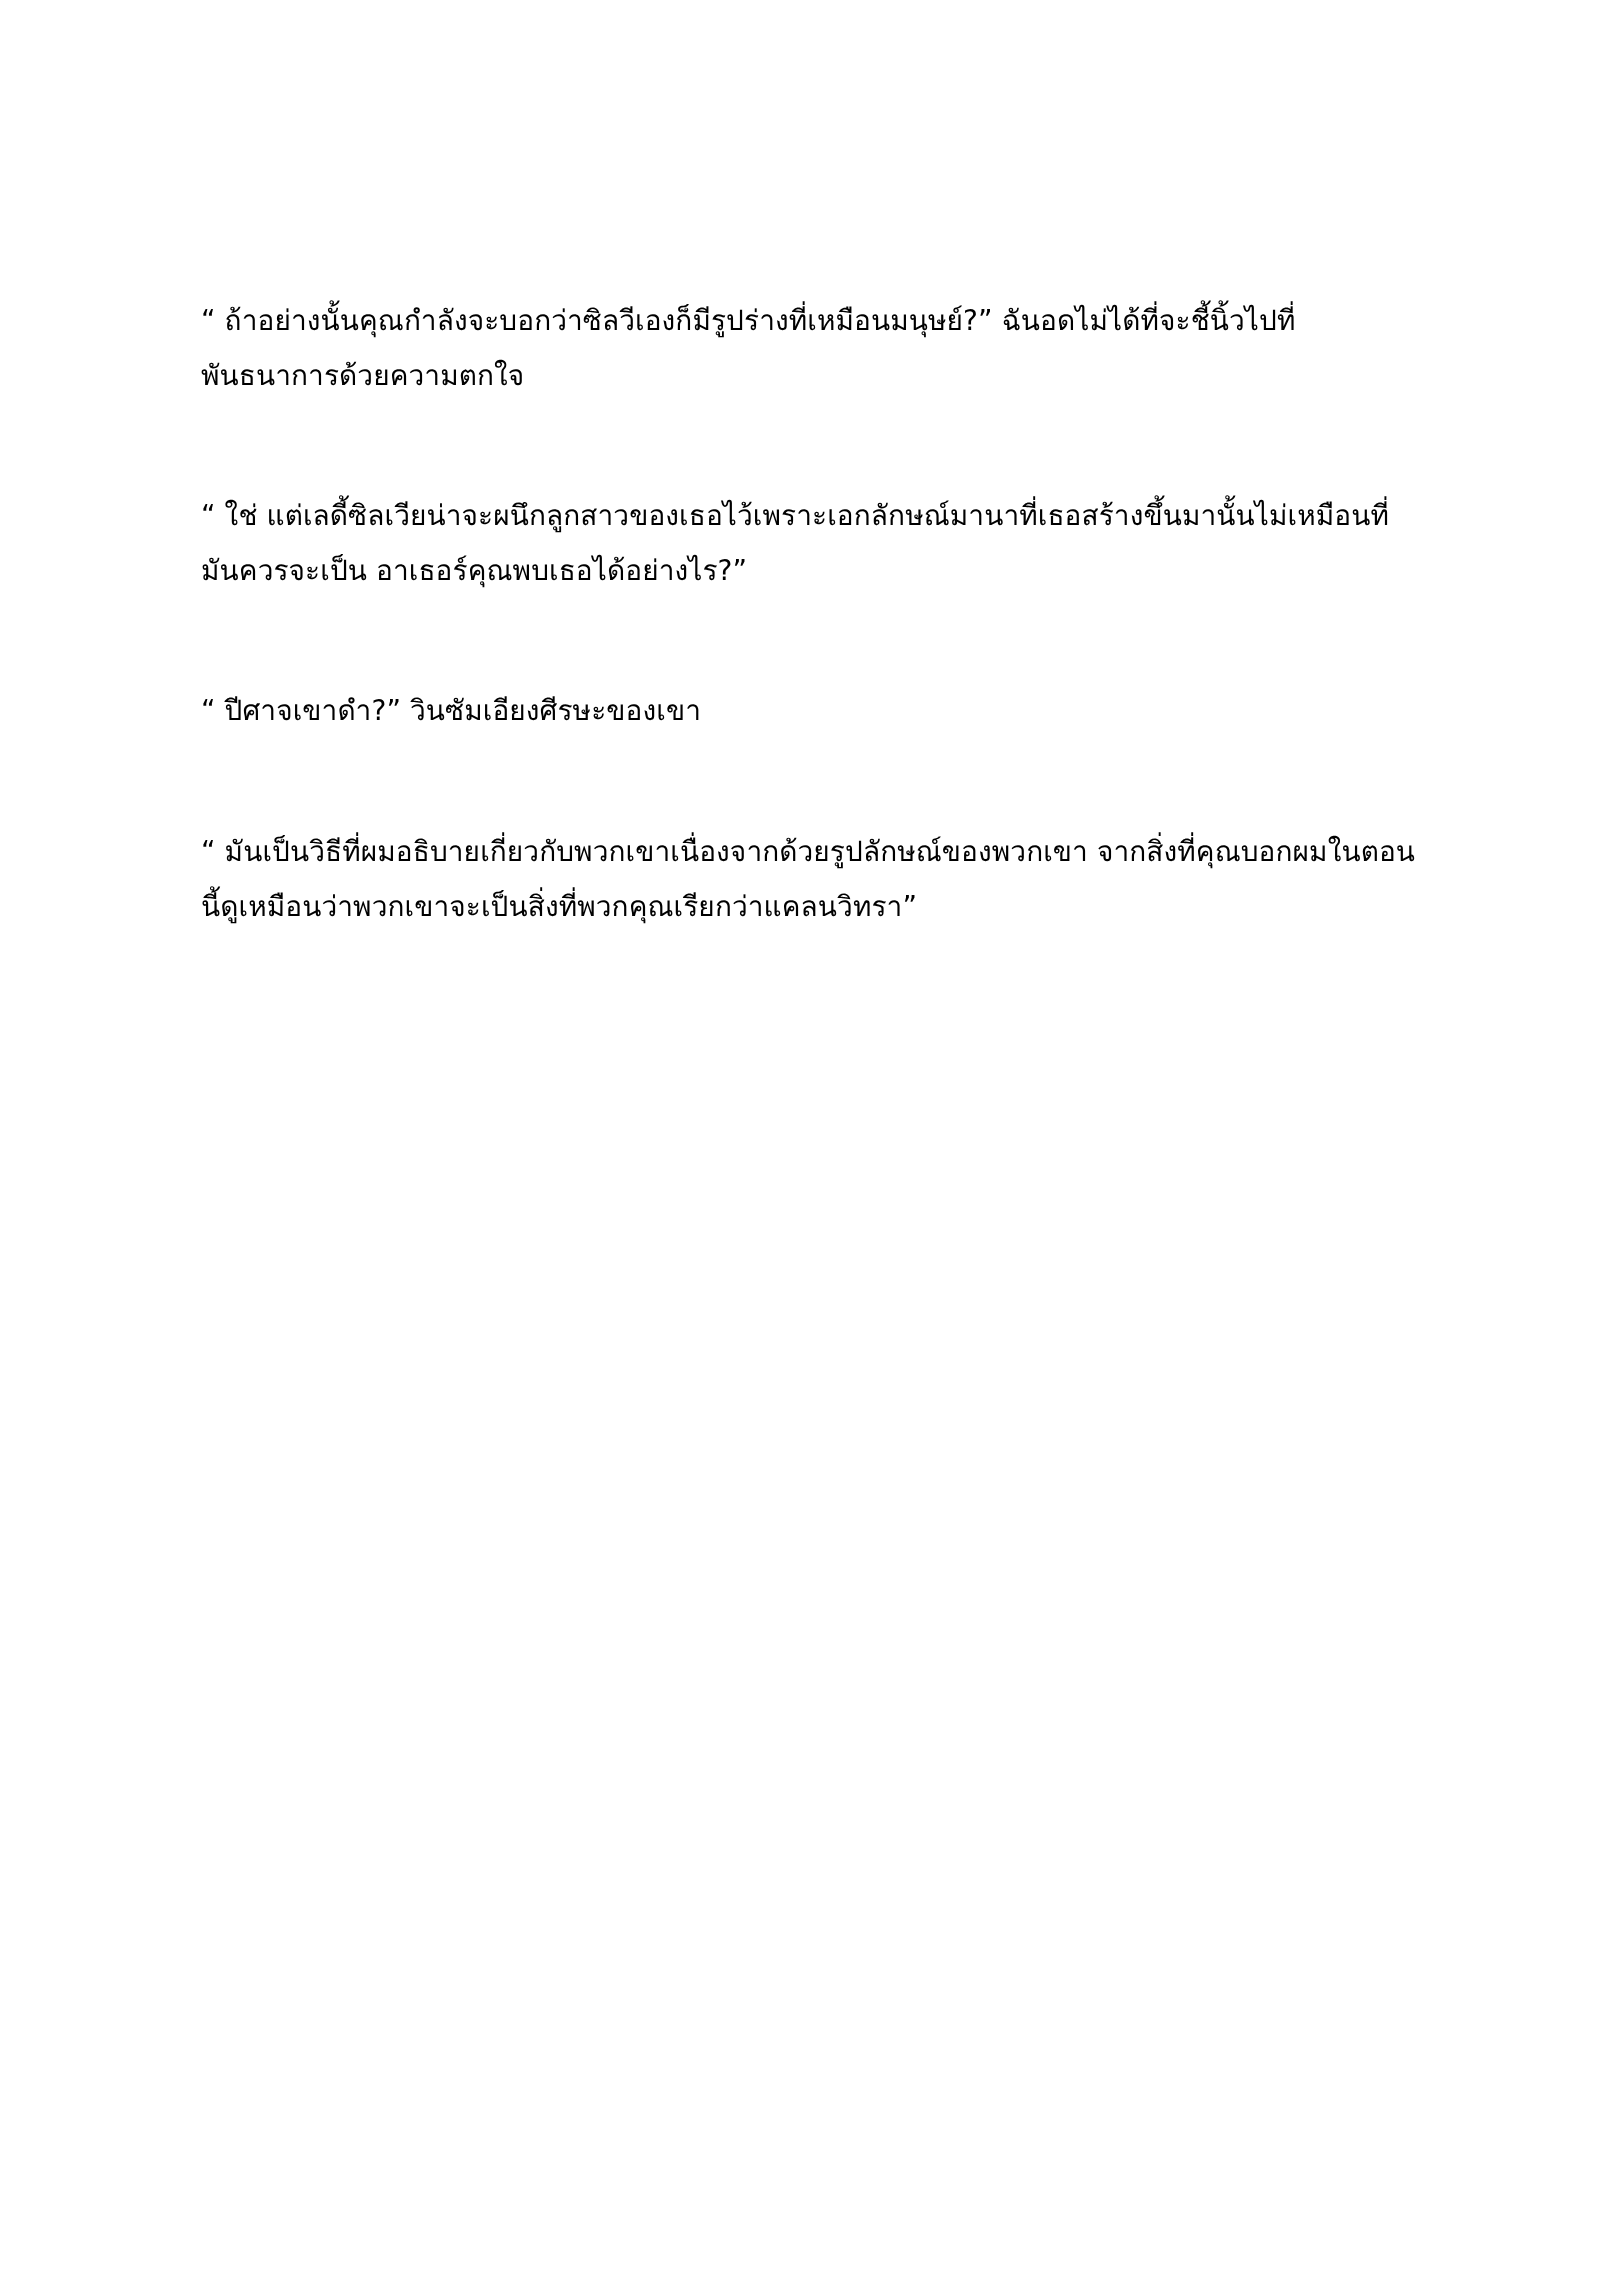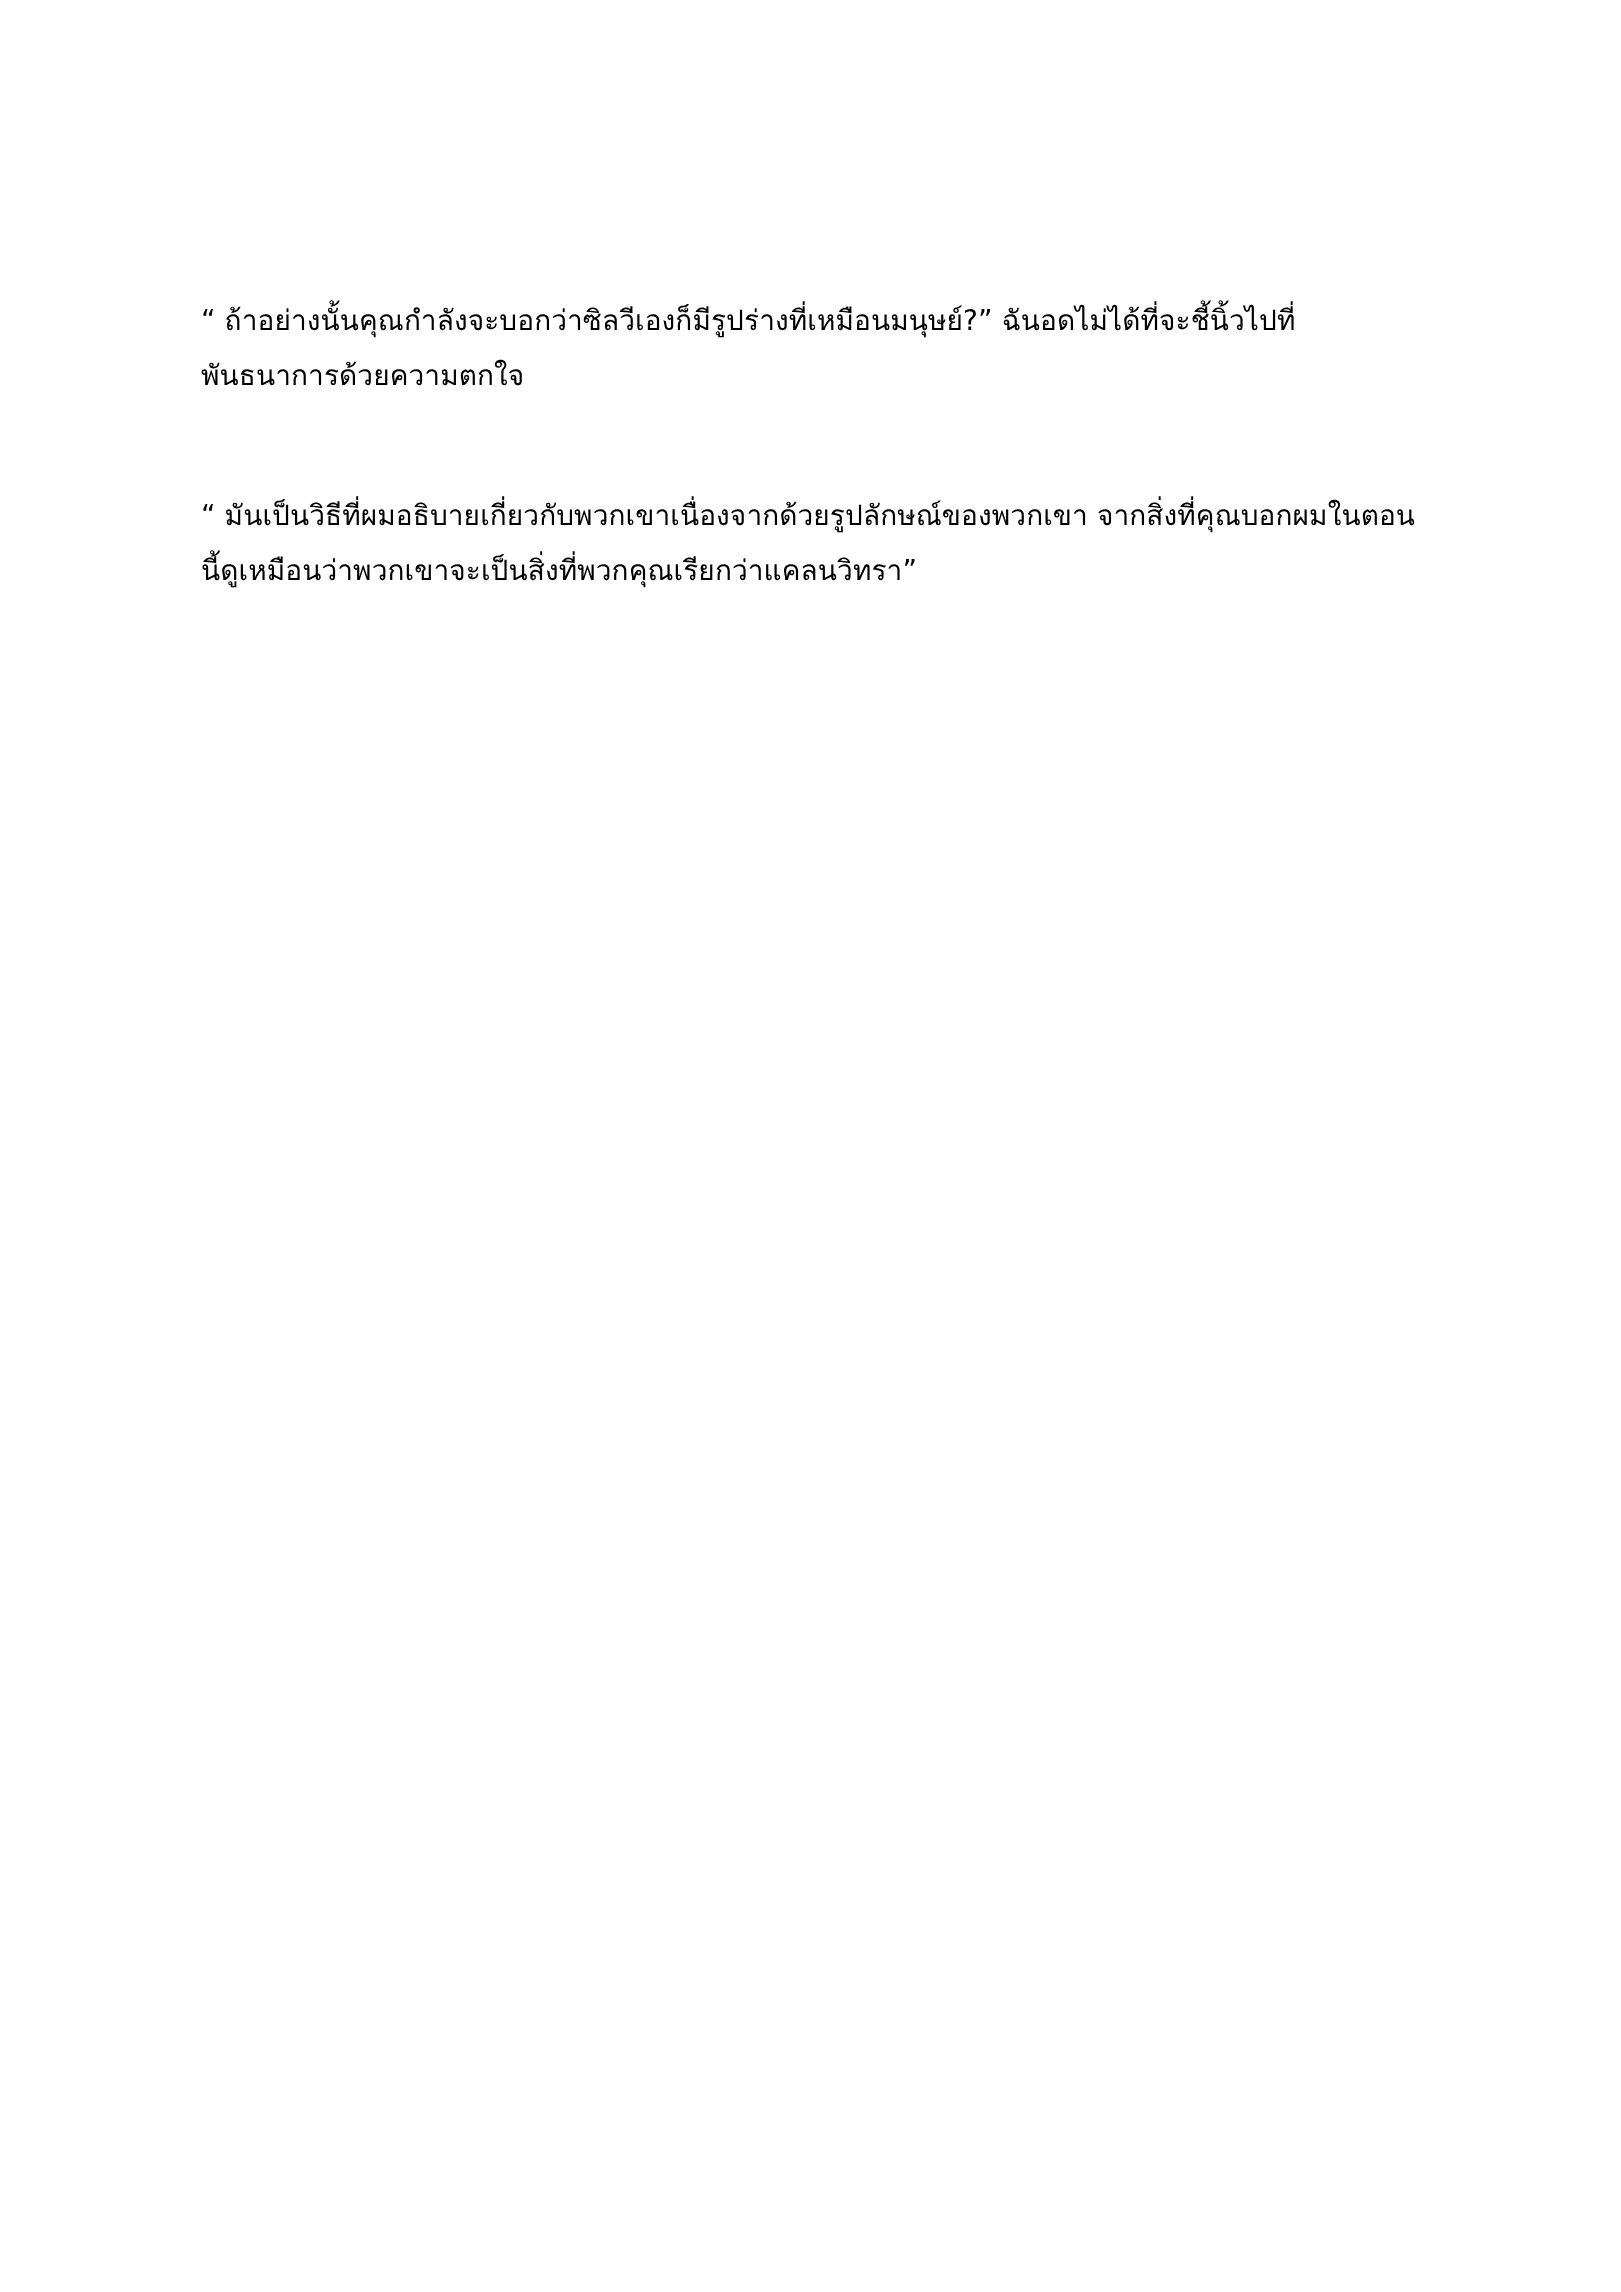--- a/index.html
+++ b/index.html
@@ -37,16 +37,18 @@
   .para:last-child {
     margin-bottom: 0;
   }
 </style>
 </head>
 <body>
 
 <div class="page">
   <div class="doc-body">
     <p class="para">“ ถ้าอย่างนั้นคุณกำลังจะบอกว่าซิลวีเองก็มีรูปร่างที่เหมือนมนุษย์?” ฉันอดไม่ได้ที่จะชี้นิ้วไปที่พันธนาการด้วยความตกใจ</p>
+    <p class="para">“ ใช่ แต่เลดี้ซิลเวียน่าจะผนึกลูกสาวของเธอไว้เพราะเอกลักษณ์มานาที่เธอสร้างขึ้นมานั้นไม่เหมือนที่มันควรจะเป็น อาเธอร์คุณพบเธอได้อย่างไร?”</p>
+    <p class="para">“ ปีศาจเขาดำ?” วินซัมเอียงศีรษะของเขา</p>
     <p class="para">“ มันเป็นวิธีที่ผมอธิบายเกี่ยวกับพวกเขาเนื่องจากด้วยรูปลักษณ์ของพวกเขา จากสิ่งที่คุณบอกผมในตอนนี้ดูเหมือนว่าพวกเขาจะเป็นสิ่งที่พวกคุณเรียกว่าแคลนวิทรา”</p>
   </div>
 </div>
 
 
 </body></html>

